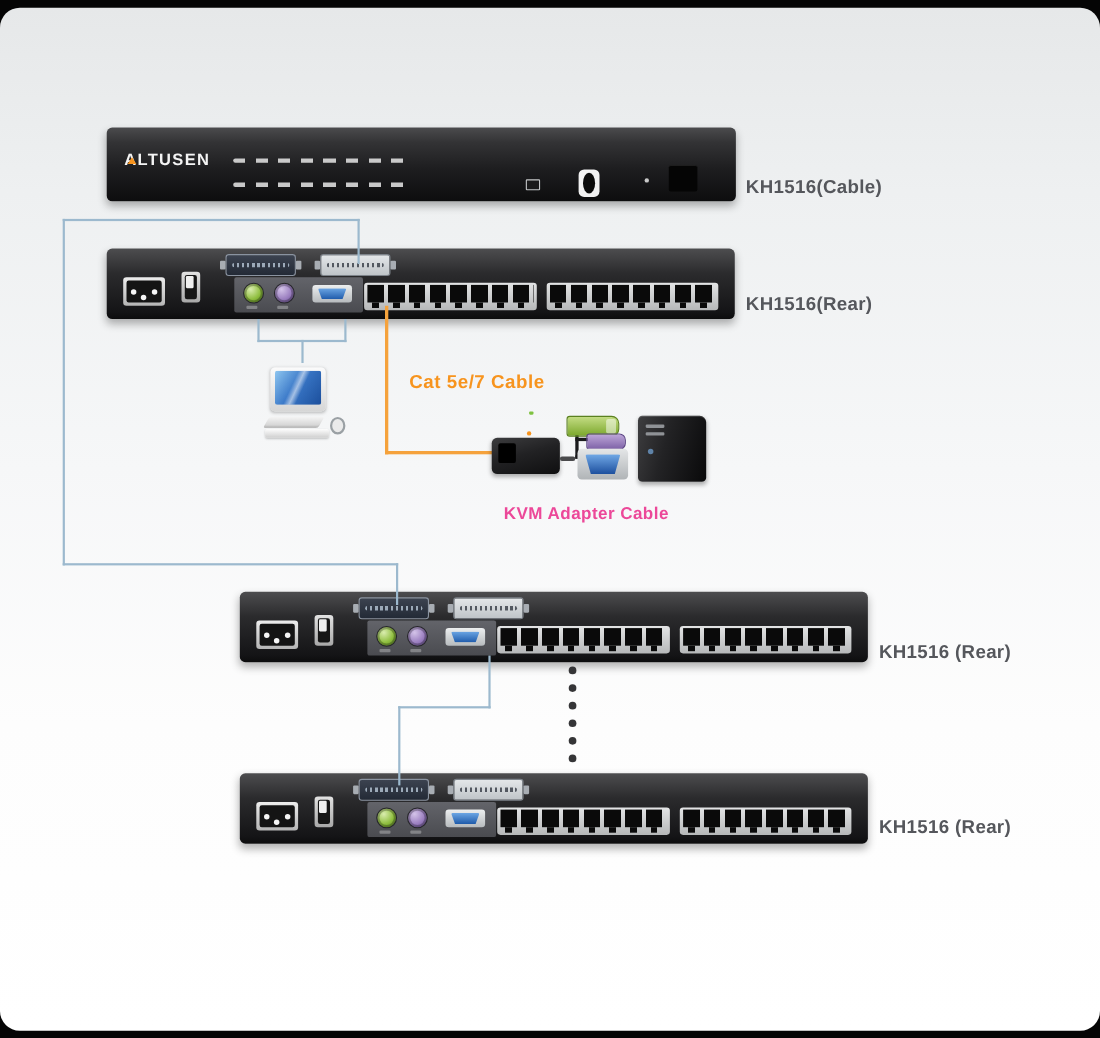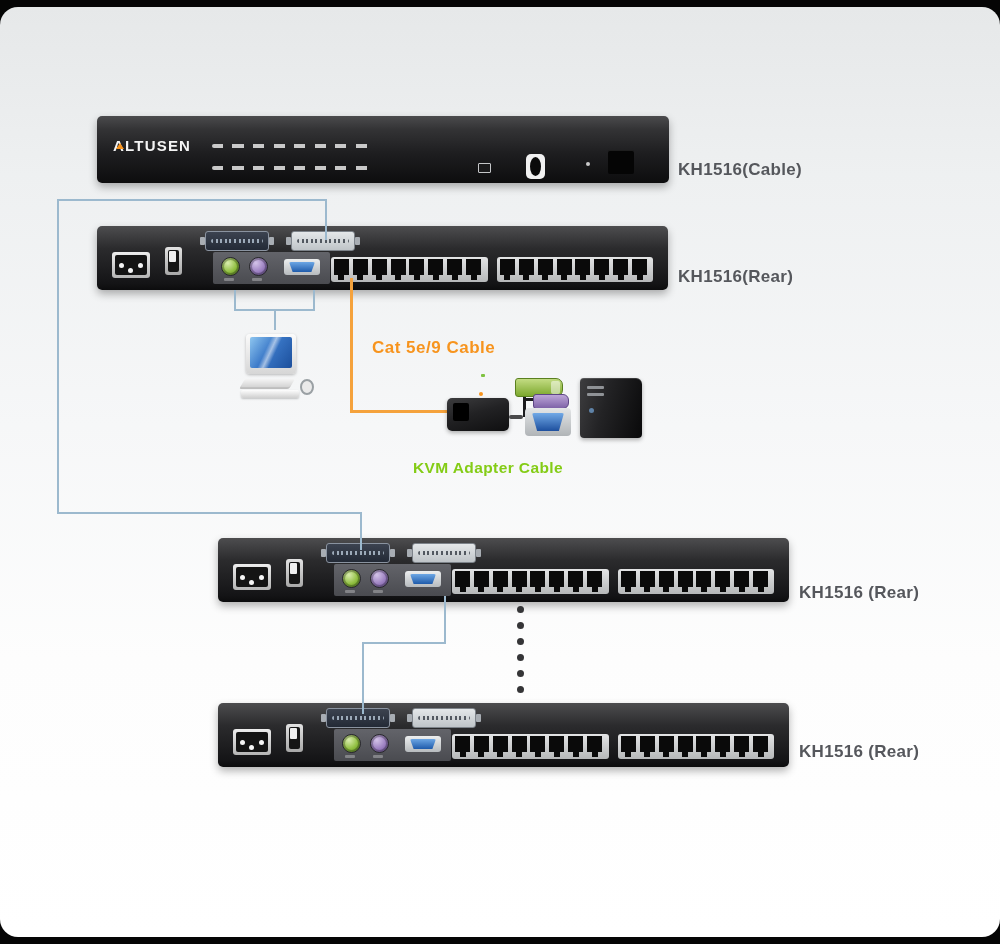--- a/index.html
+++ b/index.html
@@ -59,22 +59,22 @@
        background-size:100% 16px,100% 5px;background-position:0 0,0 16px;}
 
   
   .cable{position:absolute;}
   .blue{background:#9cb9ce;}
   .orange{background:#f5a23c;}
 
   
   .unit-label{position:absolute;font-size:17px;font-weight:bold;color:#55575c;letter-spacing:.3px;}
   .cat-label{position:absolute;left:372px;top:338px;font-size:17px;font-weight:bold;color:#f7941e;letter-spacing:.5px;}
-  .adapter-label{position:absolute;left:413px;top:459px;width:240px;text-align:left;
-                 font-size:15.5px;font-weight:bold;color:#84cc16;letter-spacing:.4px;}
+  .adapter-label{position:absolute;left:413px;top:459px;width:240px;text-align:center;
+                 font-size:15.5px;font-weight:bold;color:#ec4899;letter-spacing:.4px;}
   .caption{position:absolute;left:0;right:0;top:815px;text-align:center;font-size:19px;font-weight:bold;
            color:#4d5156;letter-spacing:1.5px;word-spacing:6px;}
 
   
   .pc{position:absolute;left:240px;top:334px;width:72px;height:66px;}
   .pc .abs{position:absolute;}
   .pc-monitor{left:6px;top:0;width:50px;height:40px;background:linear-gradient(#fbfbfb,#d6d6d6);
               border-radius:4px;box-shadow:0 1px 3px rgba(0,0,0,.25);}
   .pc-screen{left:10px;top:3px;width:42px;height:31px;border-radius:2px;
              background:linear-gradient(115deg,rgba(255,255,255,0) 38%,rgba(255,255,255,.55) 48%,rgba(255,255,255,0) 58%),
@@ -294,15 +294,15 @@
     <div class="dot" style="top:638px;"></div>
     <div class="dot" style="top:654px;"></div>
     <div class="dot" style="top:670px;"></div>
     <div class="dot" style="top:686px;"></div>
   </div>
 
   <div class="unit-label" style="left:678px;top:160px;">KH1516(Cable)</div>
   <div class="unit-label" style="left:678px;top:267px;">KH1516(Rear)</div>
   <div class="unit-label" style="left:799px;top:583px;">KH1516 (Rear)</div>
   <div class="unit-label" style="left:799px;top:742px;">KH1516 (Rear)</div>
-  <div class="cat-label">Cat 5e/9 Cable</div>
+  <div class="cat-label">Cat 5e/7 Cable</div>
   <div class="adapter-label">KVM Adapter Cable</div>
 </div>
 
 </body></html>

